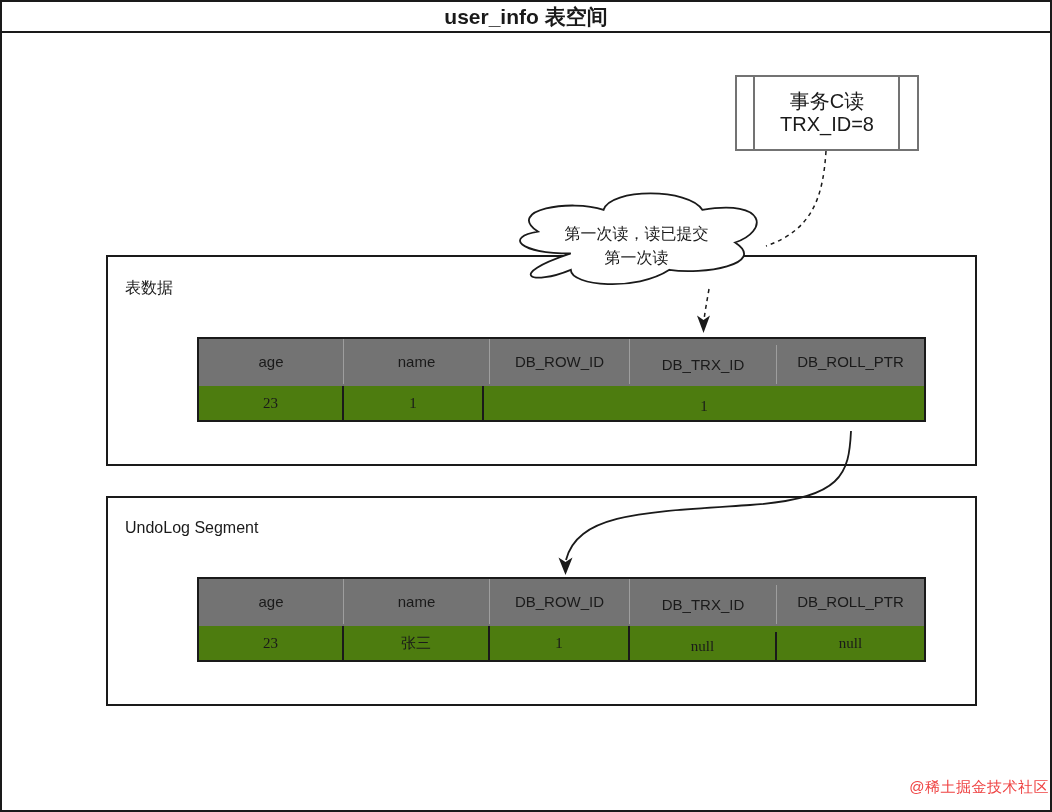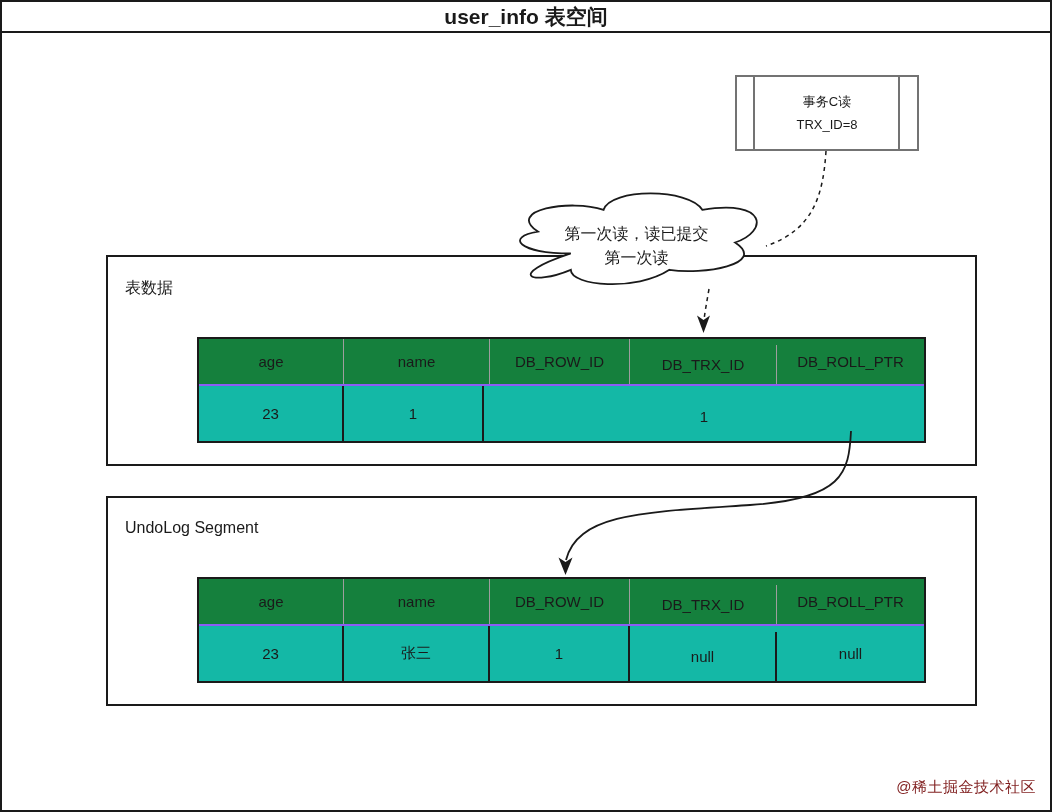--- a/index.html
+++ b/index.html
@@ -21,54 +21,54 @@
   .box-table-data { left:104px; top:253px; width:871px; height:211px; }
   .box-undo-log  { left:104px; top:494px; width:871px; height:210px; }
   .section-label { position:absolute; left:17px; top:21px; font-size:16px; }
 
   .dtable {
     position:absolute; width:729px; box-sizing:border-box; z-index:2;
     border:2px solid #1a1a1a; background:#fff;
   }
   .t-main { left:195px; top:335px; }
   .t-undo { left:195px; top:575px; }
-  .hrow { display:flex; height:45px; background:#15803d; border-bottom:2px solid #8b5cf6;text-align:right; }
-  .drow { display:flex; height:55px; background:#14b8a6; }
+  .hrow { display:flex; height:45px; background:#737373; border-bottom:2px solid #737373;text-align:right; }
+  .drow { display:flex; height:34px; background:#4d7c0f;font-family:Liberation Serif, serif; }
   .cell {
     box-sizing:border-box; display:flex; align-items:center; justify-content:center;
     font-size:15px; white-space:nowrap; overflow:hidden;
   }
   .hrow .cell { border-right:1px solid #9e9e9e; }
   .drow .cell { border-right:2px solid #1a1a1a; }
   .hrow .cell:last-child, .drow .cell:last-child { border-right:none; flex:1; }
   .c1 { width:145px; } .c2 { width:146px; } .c3 { width:140px; } .c4 { width:147px;margin-top:6px; }
 
   .process-box {
     position:absolute; left:733px; top:73px; width:184px; height:76px;
     box-sizing:border-box; border:2px solid #737373; background:#ffffff; z-index:2;
   }
   .process-bar-left, .process-bar-right {
     position:absolute; top:0; bottom:0; width:0; border-left:2px solid #737373;
   }
   .process-bar-left { left:16px; } .process-bar-right { right:17px; }
   .process-text {
     position:absolute; inset:0; display:flex; flex-direction:column;
-    align-items:center; justify-content:center; font-size:13px; line-height:23px;
+    align-items:center; justify-content:center; font-size:20px; line-height:23px;
   }
 
   .svg-layer { position:absolute; left:-2px; top:-2px; width:1052px; height:812px; z-index:4; pointer-events:none; }
 
   .cloud-text {
     position:absolute; left:503px; top:220px; width:263px; z-index:5;
     text-align:center; font-size:16px; line-height:24px;
   }
 
   .watermark {
-    position:absolute; right:14px; bottom:13px; font-size:15px;
-    color:#7f1d1d; z-index:3; letter-spacing:0.5px;
+    position:absolute; right:1px; bottom:13px; font-size:15px;
+    color:#ef4444; z-index:3; letter-spacing:0.5px;
   }
 </style>
 </head>
 <body>
 
 <div class="canvas">
 
   <div class="titlebar">user_info 表空间</div>
 
   <div class="process-box">

